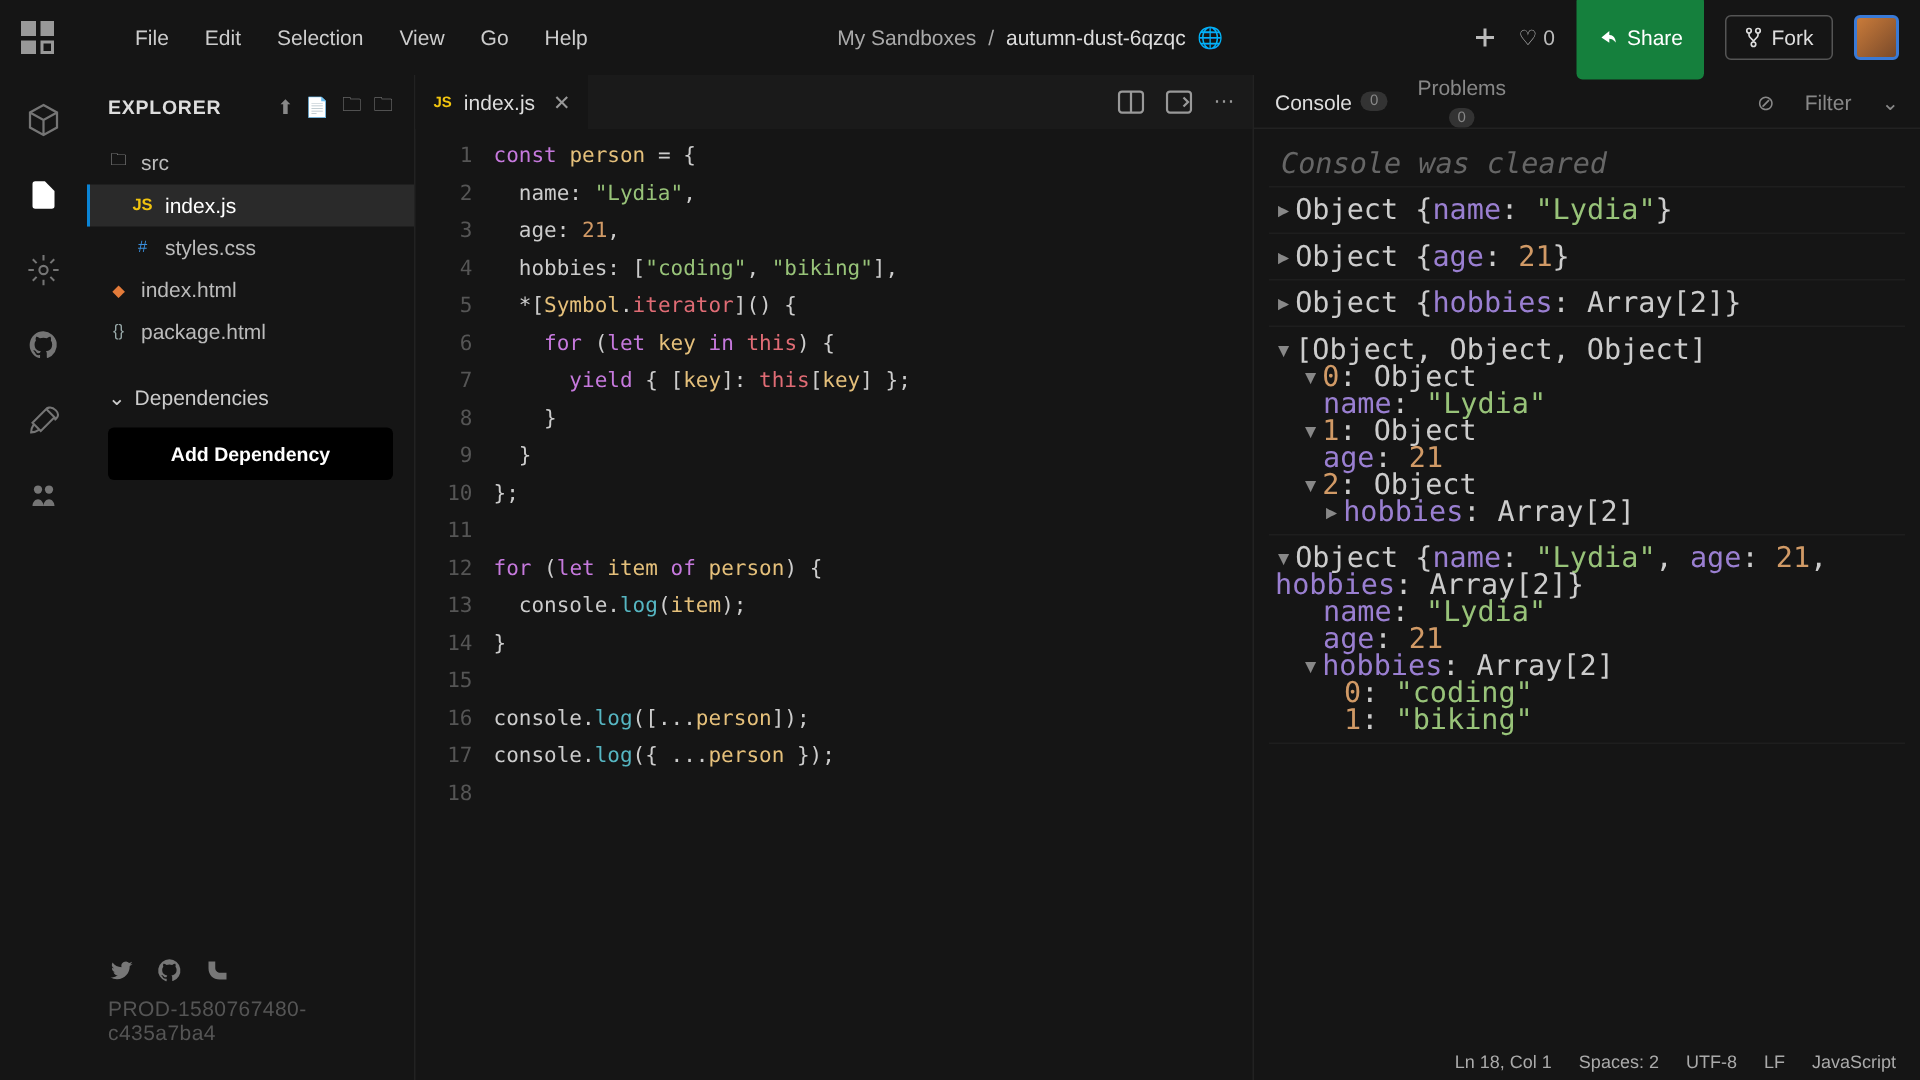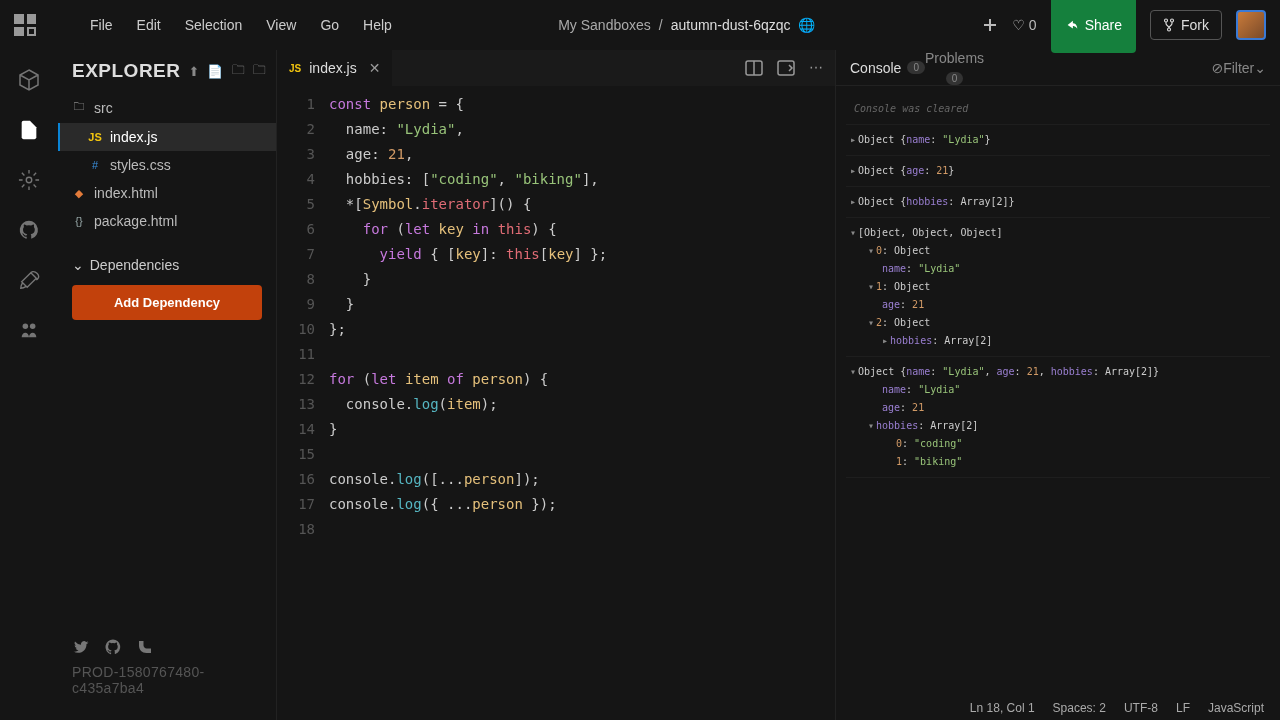--- a/index.html
+++ b/index.html
@@ -29,55 +29,55 @@
 .icon-btn { color: #bbb; cursor: pointer; display:flex; align-items:center; gap:4px;}
 .share-btn { background: #15803d; color: #fff; padding: 20px 14px; border-radius: 4px; display:flex; align-items:center; gap:6px; cursor:pointer;}
 .fork-btn { border: 1px solid #555; padding: 6px 12px; border-radius: 4px; display:flex; align-items:center; gap:6px; cursor:pointer; color:#ddd;}
 .avatar { width: 30px; height: 30px; border-radius: 4px; background: linear-gradient(135deg,#c97b3a,#7a4a2a); border:2px solid #3a7ad6;}
 .main { display: flex; height: 670px; }
 .activity-bar { width: 58px; display: flex; flex-direction: column; align-items: center; gap: 26px; padding-top: 18px; }
 .activity-bar .act { width: 24px; height: 24px; color: #757575; cursor:pointer; display:flex; align-items:center; justify-content:center;}
 .activity-bar .act.active { color: #fff; }
 .sidebar { width: 218px; display:flex; flex-direction:column; padding: 10px 0;}
 .explorer-header { display:flex; align-items:center; gap:8px; padding: 0 14px 10px; }
-.explorer-header .title { font-weight:600; color:#ddd; font-size:19px; letter-spacing:0.5px; flex:1;}
+.explorer-header .title { font-weight:600; color:#ddd; font-size:13px; letter-spacing:0.5px; flex:1;}
 .explorer-header .ic { color:#888; cursor:pointer; font-size:13px;}
 .file-tree { }
 .file-row { display:flex; align-items:center; gap:8px; padding: 6px 14px; cursor:pointer; color:#bbb;}
 .file-row.indent1 { padding-left: 30px; }
 .file-row.active { background:#2a2a2a; color:#fff; border-left:2px solid #0a84d6; padding-left:28px;}
 .file-ic { width:14px; text-align:center; font-size:11px; }
 .js-ic{ color:#f1c40f; font-weight:bold;}
 .css-ic{ color:#3a8edb;}
 .html-ic{ color:#e37b3a;}
 .json-ic{ color:#9aa;}
 .deps { margin-top:22px; padding:0 14px;}
 .deps-header { display:flex; align-items:center; gap:6px; color:#ccc; cursor:pointer; margin-bottom:12px;}
-.add-dep { background:#c2410c; color:#fff; border:none; width:100%; padding:10px; border-radius:4px; font-weight:600; cursor:pointer; font-size:13px;}
+.add-dep { background:#000000; color:#fff; border:none; width:100%; padding:10px; border-radius:4px; font-weight:600; cursor:pointer; font-size:13px;}
 .sidebar-footer { margin-top:auto; padding:0 14px 14px; }
 .social { display:flex; gap:14px; color:#777; margin-bottom:8px;}
 .build-id { font-size:14px; color:#555; letter-spacing:0.3px;}
 .editor-area { flex:1; display:flex; flex-direction:column; border-left:1px solid #222;}
 .tab-bar { height:36px; display:flex; align-items:center; background:#1a1a1a;}
 .tab { display:flex; align-items:center; gap:8px; padding:0 12px; height:100%; background:#151515; color:#ddd;}
 .tab .close { color:#999; cursor:pointer; margin-left:4px;}
 .tab-bar-right { margin-left:auto; display:flex; gap:14px; padding-right:12px; color:#999;}
 .code-pane { flex:1; display:flex; font-family: Menlo, Consolas, monospace; font-size:14px; line-height:25px; padding-top:6px; position:relative;}
 .gutter { width:52px; text-align:right; color:#555; padding-right:14px; user-select:none;}
 .code { flex:1; white-space:pre; color:#ccc;}
 .tok-kw{color:#c679dd;} .tok-id{color:#e5c07b;} .tok-str{color:#98c379;} .tok-num{color:#d19a66;} .tok-fn{color:#56b6c2;} .tok-this{color:#e06c75;} .tok-iter{color:#e06c75;}
 .right-panel { width:445px; border-left:1px solid #222; display:flex; flex-direction:column;}
-.rp-tabs { height:36px; display:flex; align-items:center; padding:0 14px; border-bottom:1px solid #222;}
+.rp-tabs { height:36px; display:flex; align-items:center; gap:20px; padding:0 14px; border-bottom:1px solid #222;}
 .rp-tab { display:flex; align-items:center; gap:6px; color:#ddd; cursor:pointer;}
 .rp-tab.muted{color:#888;flex-direction:column;}
 .badge { background:#333; color:#888; font-size:10px; padding:1px 6px; border-radius:8px;}
 .rp-tabs .spacer{flex:1;}
 .rp-tabs .clear-ic{color:#888; cursor:pointer;}
 .rp-tabs .filter-label{ color:#888;}
-.console { flex:1; padding:8px 10px; font-family:Menlo,Consolas,monospace; font-size:10px; line-height:18px; overflow:hidden;}
+.console { flex:1; padding:8px 10px; font-family:Menlo,Consolas,monospace; font-size:19px; line-height:18px; overflow:hidden;}
 .console .msg { padding:6px 4px; border-bottom:1px solid #1e1e1e;}
 .console .cleared { color:#666; font-style:italic; padding-left:8px;}
 .caret{color:#888; margin-right:2px;}
 .c-obj{color:#ccc;} .c-key{color:#9a7fd1;} .c-str{color:#98c379;} .c-num{color:#d19a66;} .c-idx{color:#d19a66;}
 .indent1c{padding-left:18px;} .indent2c{padding-left:32px;} .indent3c{padding-left:46px;}
 .statusbar { height:24px; display:flex; align-items:center; justify-content:flex-end; gap:18px; padding:0 16px; font-size:12px; color:#aaa; position:fixed; bottom:0; left:0; right:0;}
 svg{display:block;}
 </style>
 </head>
 <body>

